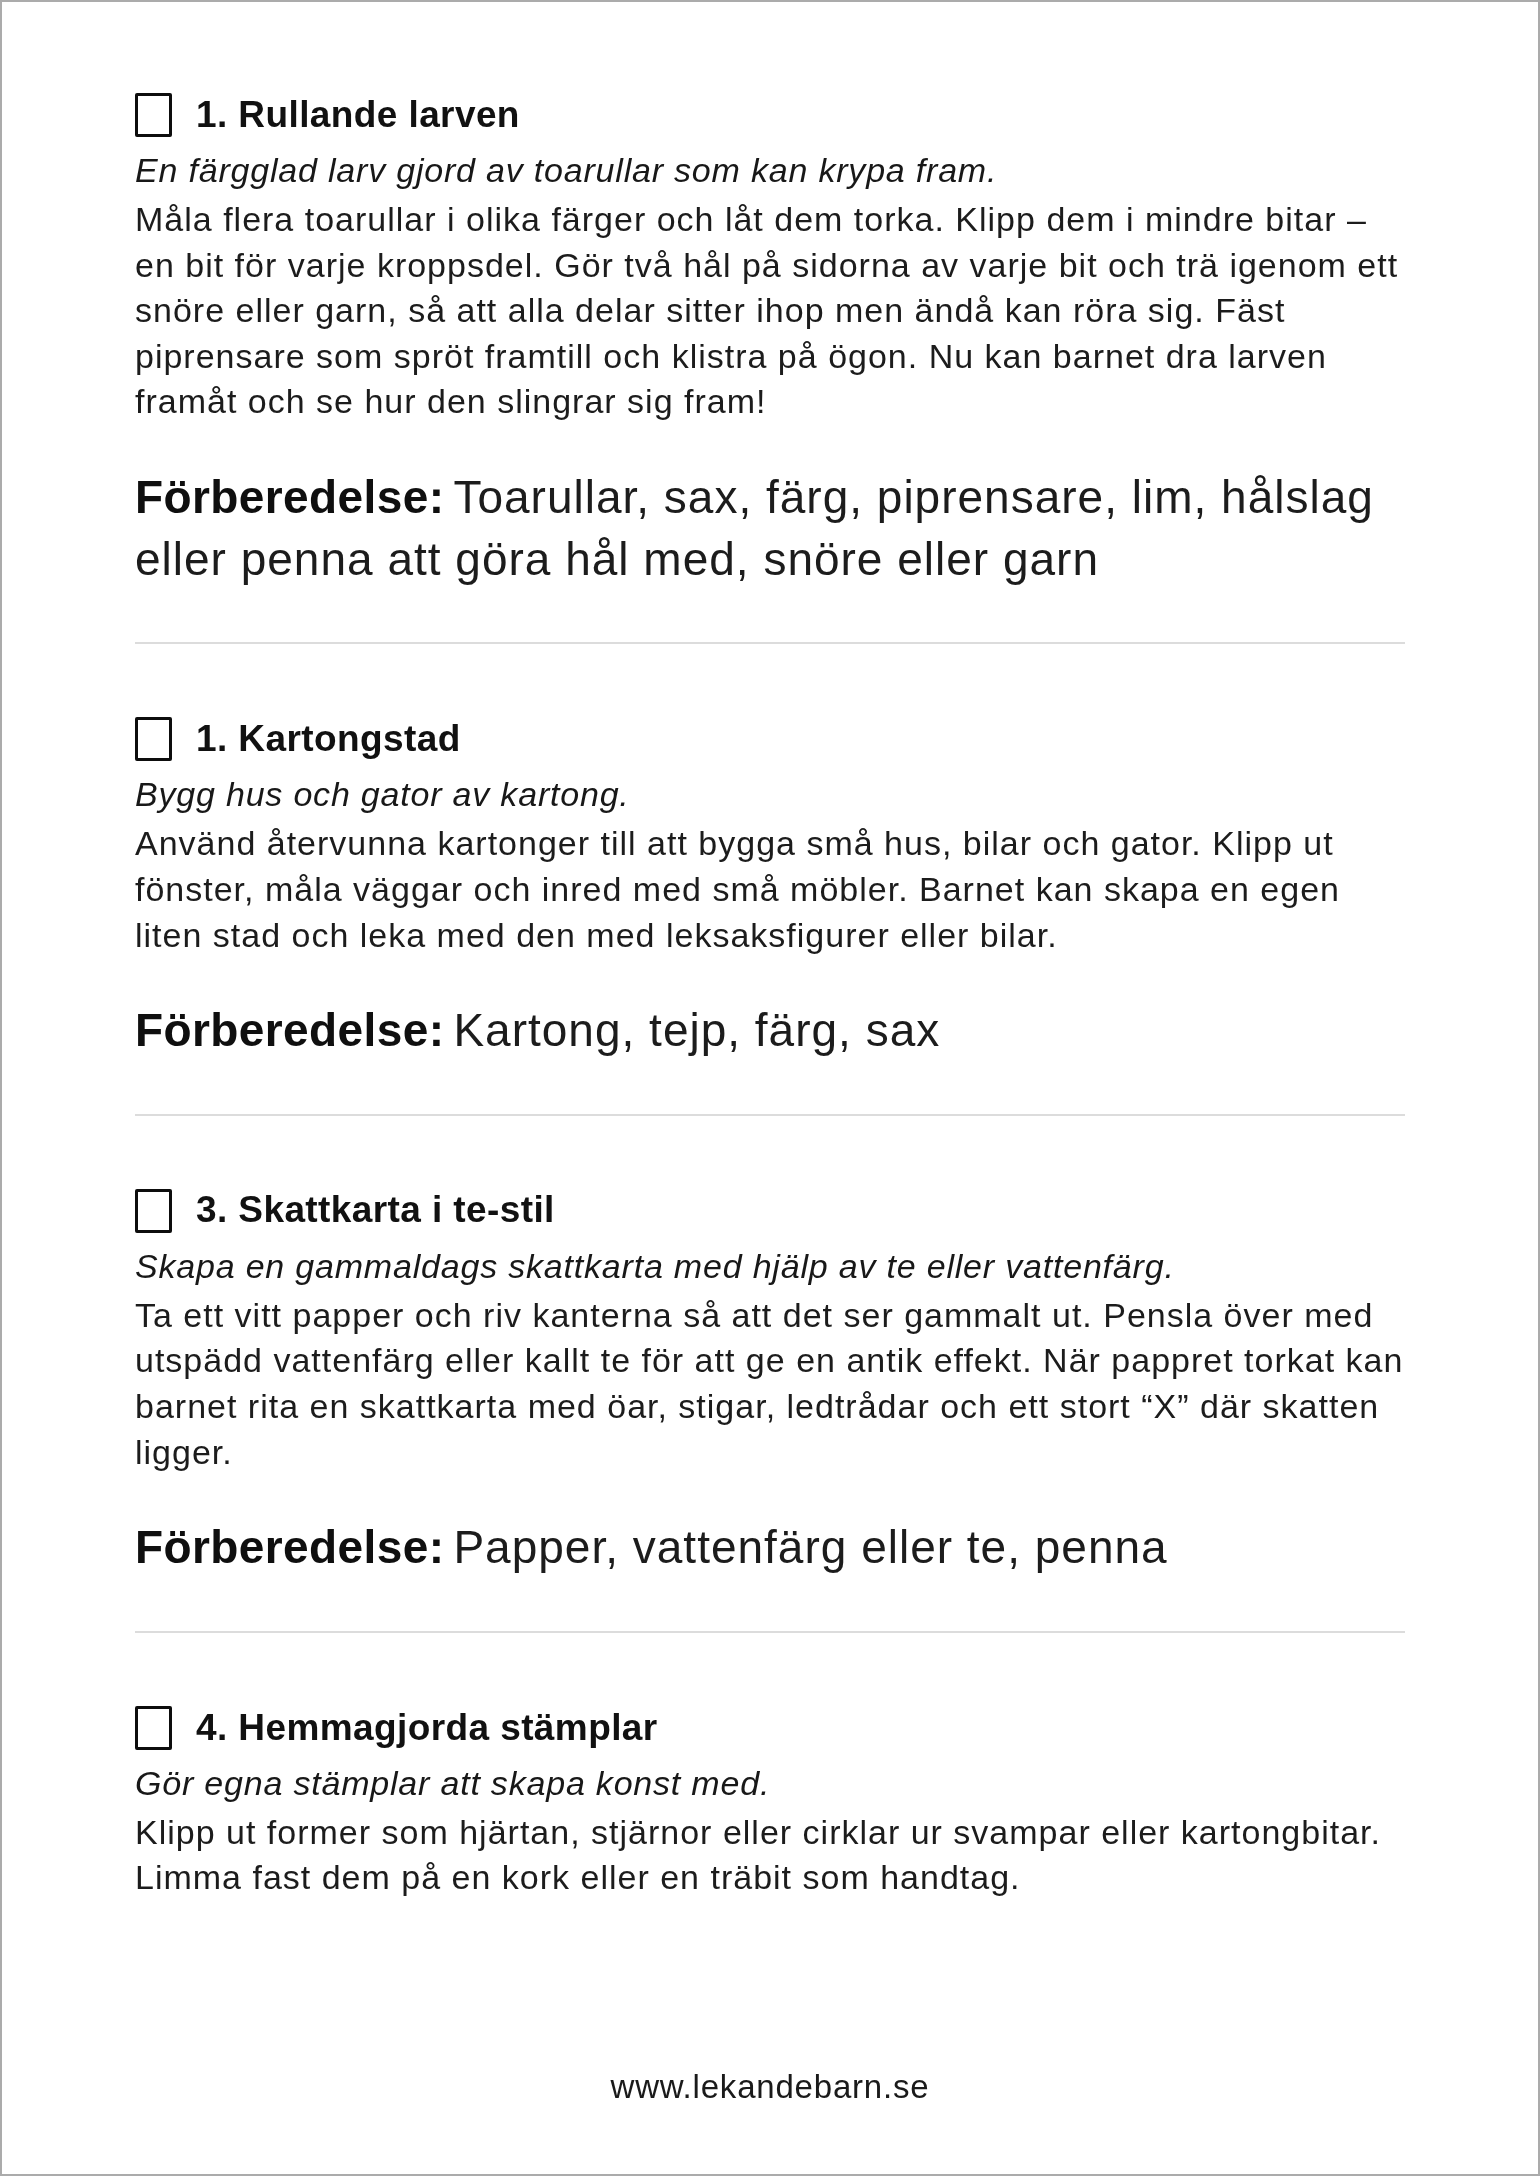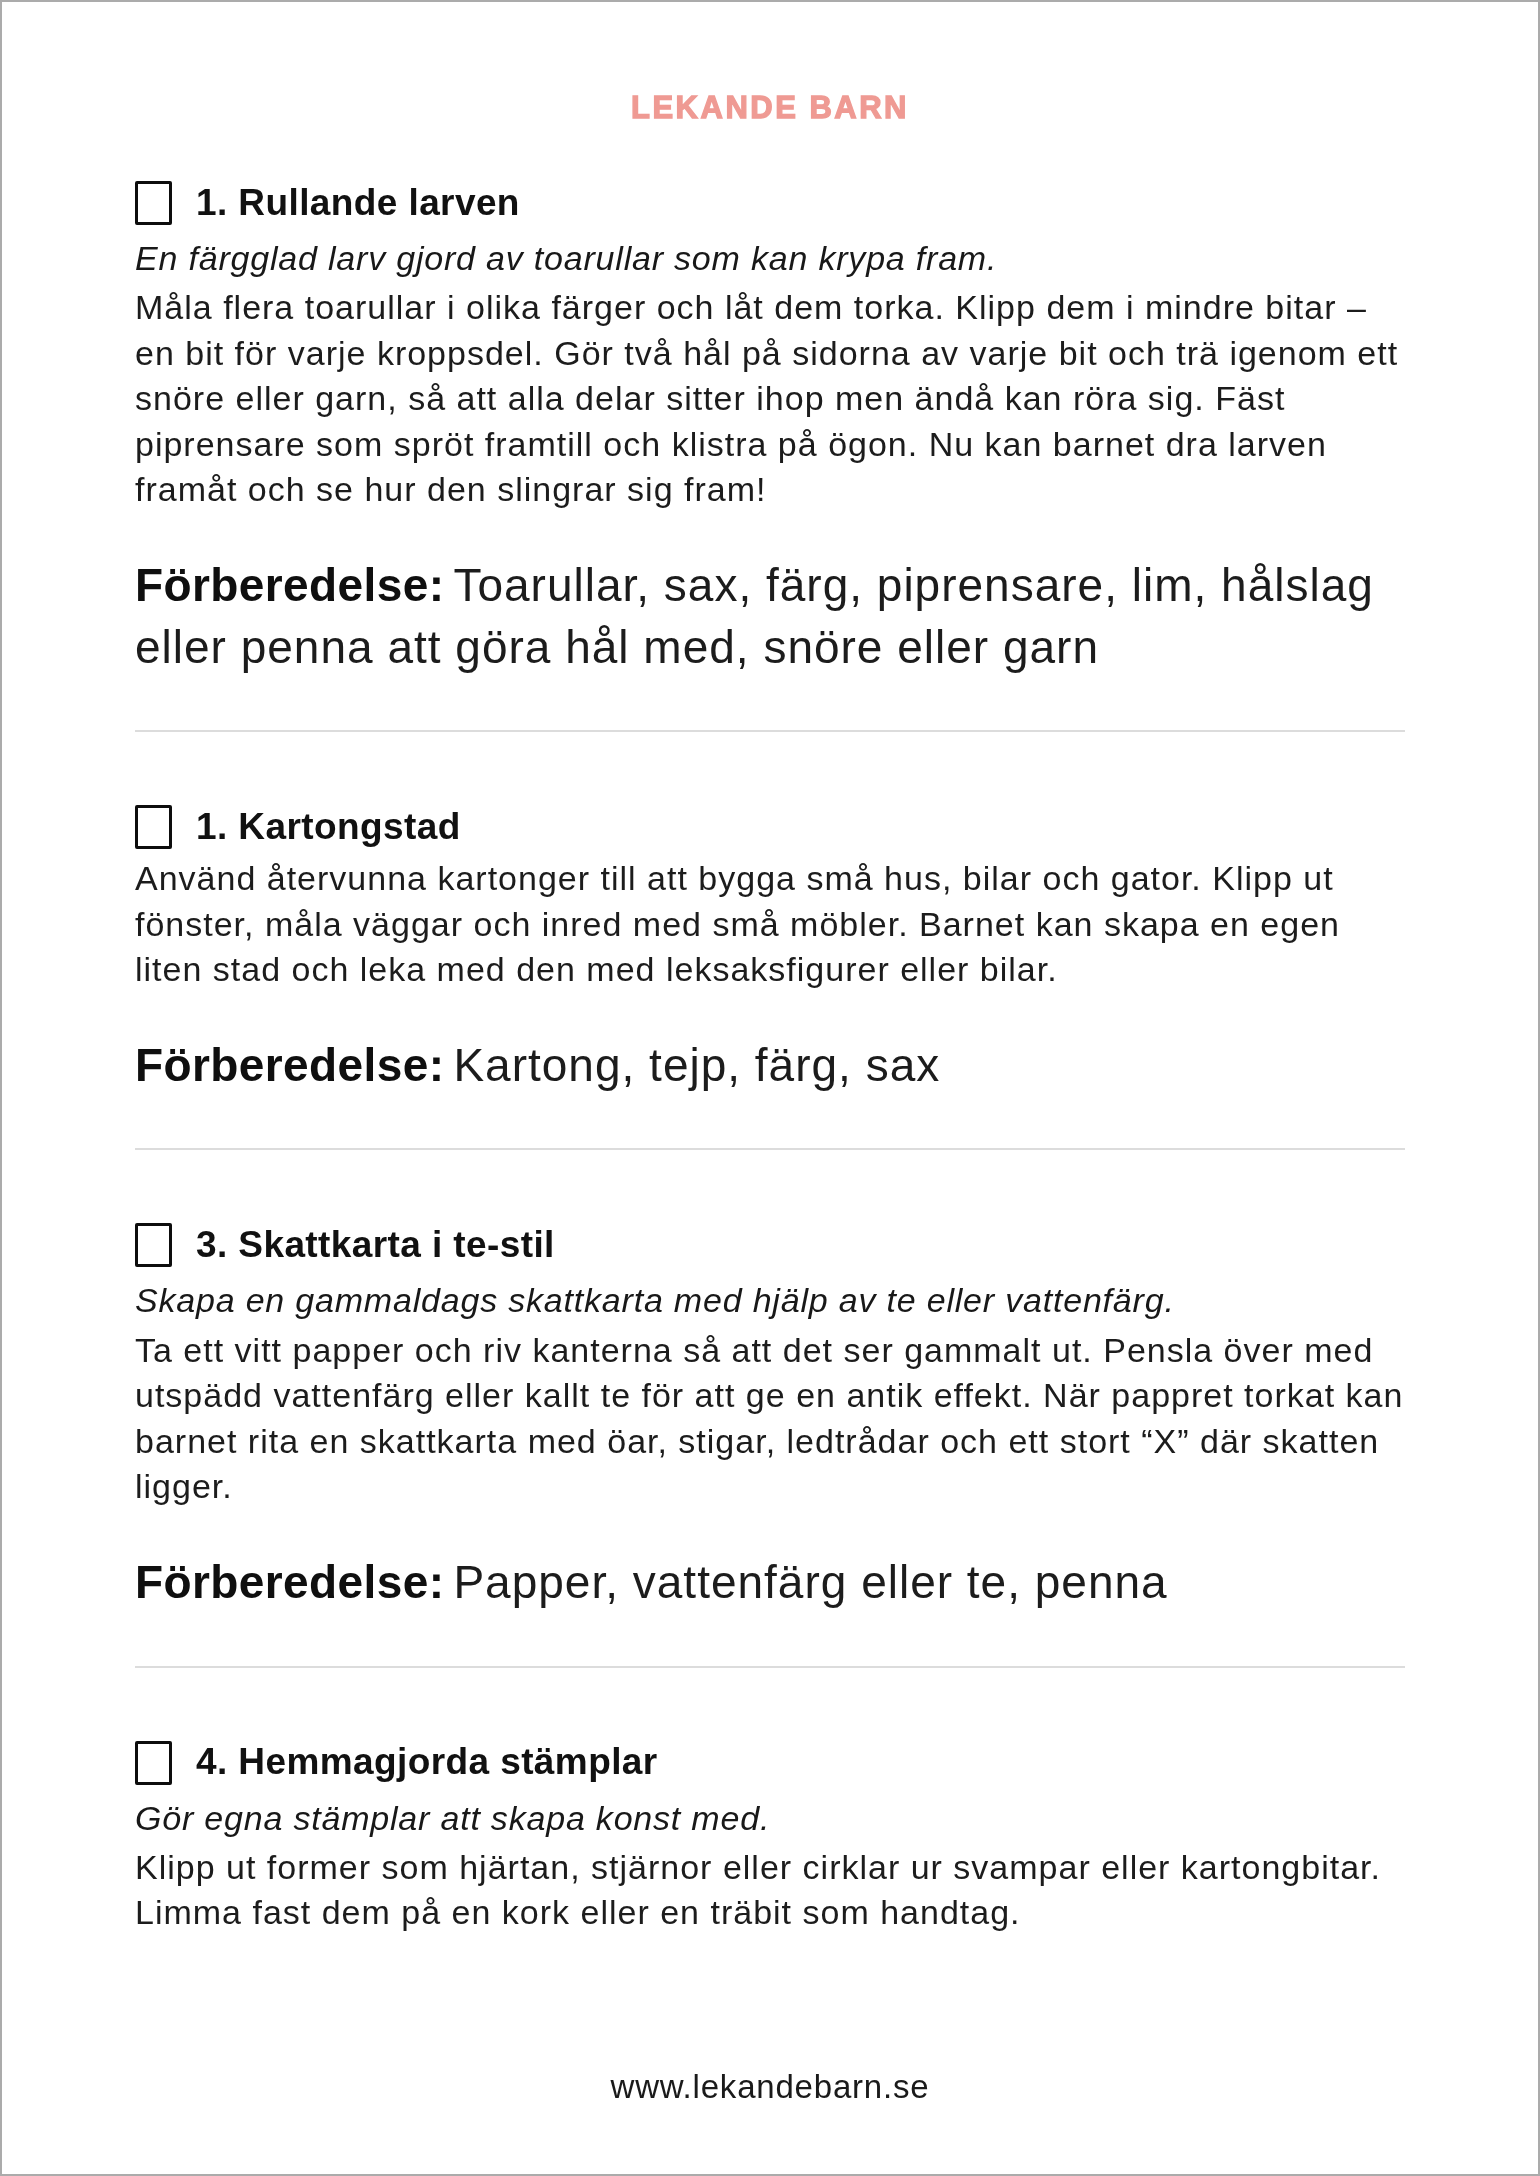--- a/index.html
+++ b/index.html
@@ -92,39 +92,39 @@
     font-size: 33px;
     letter-spacing: 0.8px;
     color: #1a1a1a;
   }
 </style>
 </head>
 <body class="page">
 
 <div class="content">
 
-  <h1 class="logo">LEKANDE BARN</h1>
 
   <section class="activity">
     <div class="heading-row">
       <span class="checkbox"></span>
       <h2 class="title">1. Rullande larven</h2>
     </div>
     <p class="subtitle">En färgglad larv gjord av toarullar som kan krypa fram.</p>
     <p class="bodytext">Måla flera toarullar i olika färger och låt dem torka. Klipp dem i mindre bitar – en bit för varje kroppsdel. Gör två hål på sidorna av varje bit och trä igenom ett snöre eller garn, så att alla delar sitter ihop men ändå kan röra sig. Fäst piprensare som spröt framtill och klistra på ögon. Nu kan barnet dra larven framåt och se hur den slingrar sig fram!</p>
     <p class="prep"><strong>Förberedelse:</strong><span>Toarullar, sax, färg, piprensare, lim, hålslag eller penna att göra hål med, snöre eller garn</span></p>
   </section>
 
   <hr class="divider">
 
   <section class="activity">
     <div class="heading-row">
       <span class="checkbox"></span>
       <h2 class="title">1. Kartongstad</h2>
     </div>
+    <p class="subtitle">Bygg hus och gator av kartong.</p>
     <p class="bodytext">Använd återvunna kartonger till att bygga små hus, bilar och gator. Klipp ut fönster, måla väggar och inred med små möbler. Barnet kan skapa en egen liten stad och leka med den med leksaksfigurer eller bilar.</p>
     <p class="prep"><strong>Förberedelse:</strong><span>Kartong, tejp, färg, sax</span></p>
   </section>
 
   <hr class="divider">
 
   <section class="activity">
     <div class="heading-row">
       <span class="checkbox"></span>
       <h2 class="title">3. Skattkarta i te-stil</h2>

